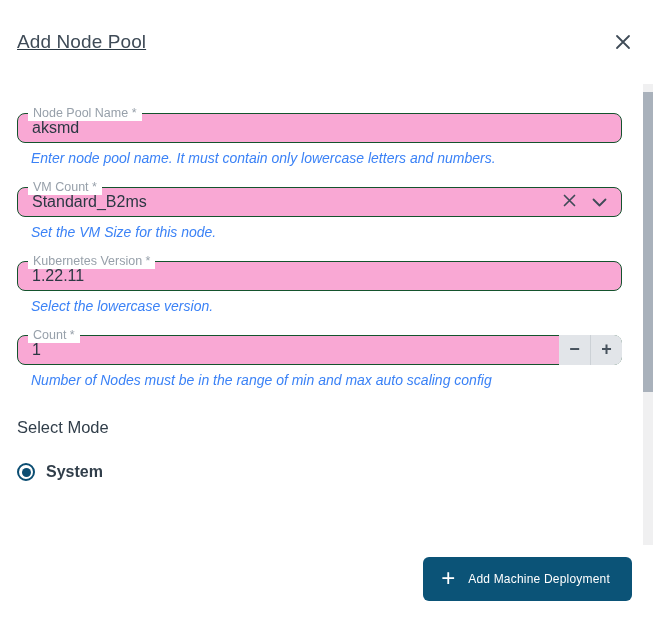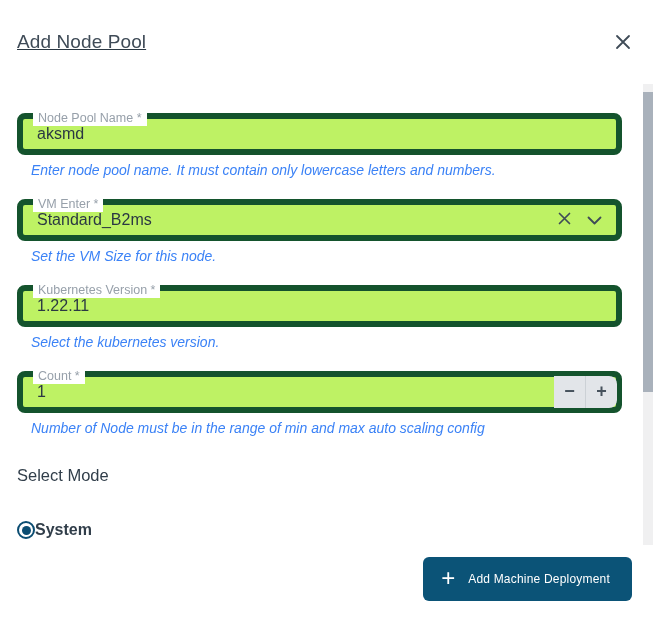--- a/index.html
+++ b/index.html
@@ -38,24 +38,24 @@
   .close-btn svg { display: block; }
 
   
   .form-area { padding: 0 31px 0 17px; }
 
   .form-group { margin-top: 20px; }
   .form-group.first { margin-top: 60px; }
 
   .field {
     position: relative;
-    border: 6px solid #14532d;
+    border: 1px solid #14532d;
     border-radius: 8px;
-    height: 42px;
-    background: #bef264;
+    height: 30px;
+    background: #f9a8d4;
   }
   .field-label {
     position: absolute;
     top: -9px;
     left: 10px;
     background: #ffffff;
     padding: 0 5px;
     font-size: 12.5px;
     line-height: 16px;
     color: #97a0aa;
@@ -134,21 +134,22 @@
   .mode-heading {
     margin: 28px 8px 0 17px;
     font-size: 16.5px;
     line-height: 20px;
     font-weight: 400;
     color: #313e4a;
   }
   .radio-row {
     display: flex;
     align-items: center;
-    margin: 36px 0 0 17px;
+    gap: 11px;
+    margin: 26px 0 0 17px;
     cursor: pointer;
   }
   .radio-circle {
     width: 18px;
     height: 18px;
     border: 2px solid #0b4d72;
     border-radius: 50%;
     display: flex;
     align-items: center;
     justify-content: center;
@@ -233,21 +234,21 @@
   <div class="form-group first">
     <div class="field">
       <span class="field-label">Node Pool Name *</span>
       <input type="text" value="aksmd" style="">
     </div>
     <div class="helper-text">Enter node pool name. It must contain only lowercase letters and numbers.</div>
   </div>
 
   <div class="form-group">
     <div class="field has-adornments">
-      <span class="field-label">VM Enter *</span>
+      <span class="field-label">VM Count *</span>
       <input type="text" value="Standard_B2ms" style="">
       <div class="field-adornments">
         <button class="adorn-btn">
           <span>
             <svg width="13" height="13" viewBox="0 0 13 13">
               <path d="M1.5 1.5 L11.5 11.5 M11.5 1.5 L1.5 11.5" stroke="#3f4b57" stroke-width="1.7" stroke-linecap="round" fill="none"></path>
             </svg>
           </span>
         </button>
         <button class="adorn-btn">
@@ -260,37 +261,37 @@
       </div>
     </div>
     <div class="helper-text">Set the VM Size for this node.</div>
   </div>
 
   <div class="form-group">
     <div class="field">
       <span class="field-label">Kubernetes Version *</span>
       <input type="text" value="1.22.11" style="">
     </div>
-    <div class="helper-text">Select the kubernetes version.</div>
+    <div class="helper-text">Select the lowercase version.</div>
   </div>
 
   <div class="form-group">
     <div class="field has-stepper">
       <span class="field-label">Count *</span>
       <input type="text" value="1" style="">
       <div class="stepper">
         <button>
             <span>−</span>
           </button>
         <button>
             <span>+</span>
           </button>
       </div>
     </div>
-    <div class="helper-text">Number of Node must be in the range of min and max auto scaling config</div>
+    <div class="helper-text">Number of Nodes must be in the range of min and max auto scaling config</div>
   </div>
 
 </div>
 
 <div class="mode-heading">Select Mode</div>
 
 <div class="radio-row">
   <span class="radio-circle">
     <span class="radio-dot"></span>
   </span>

